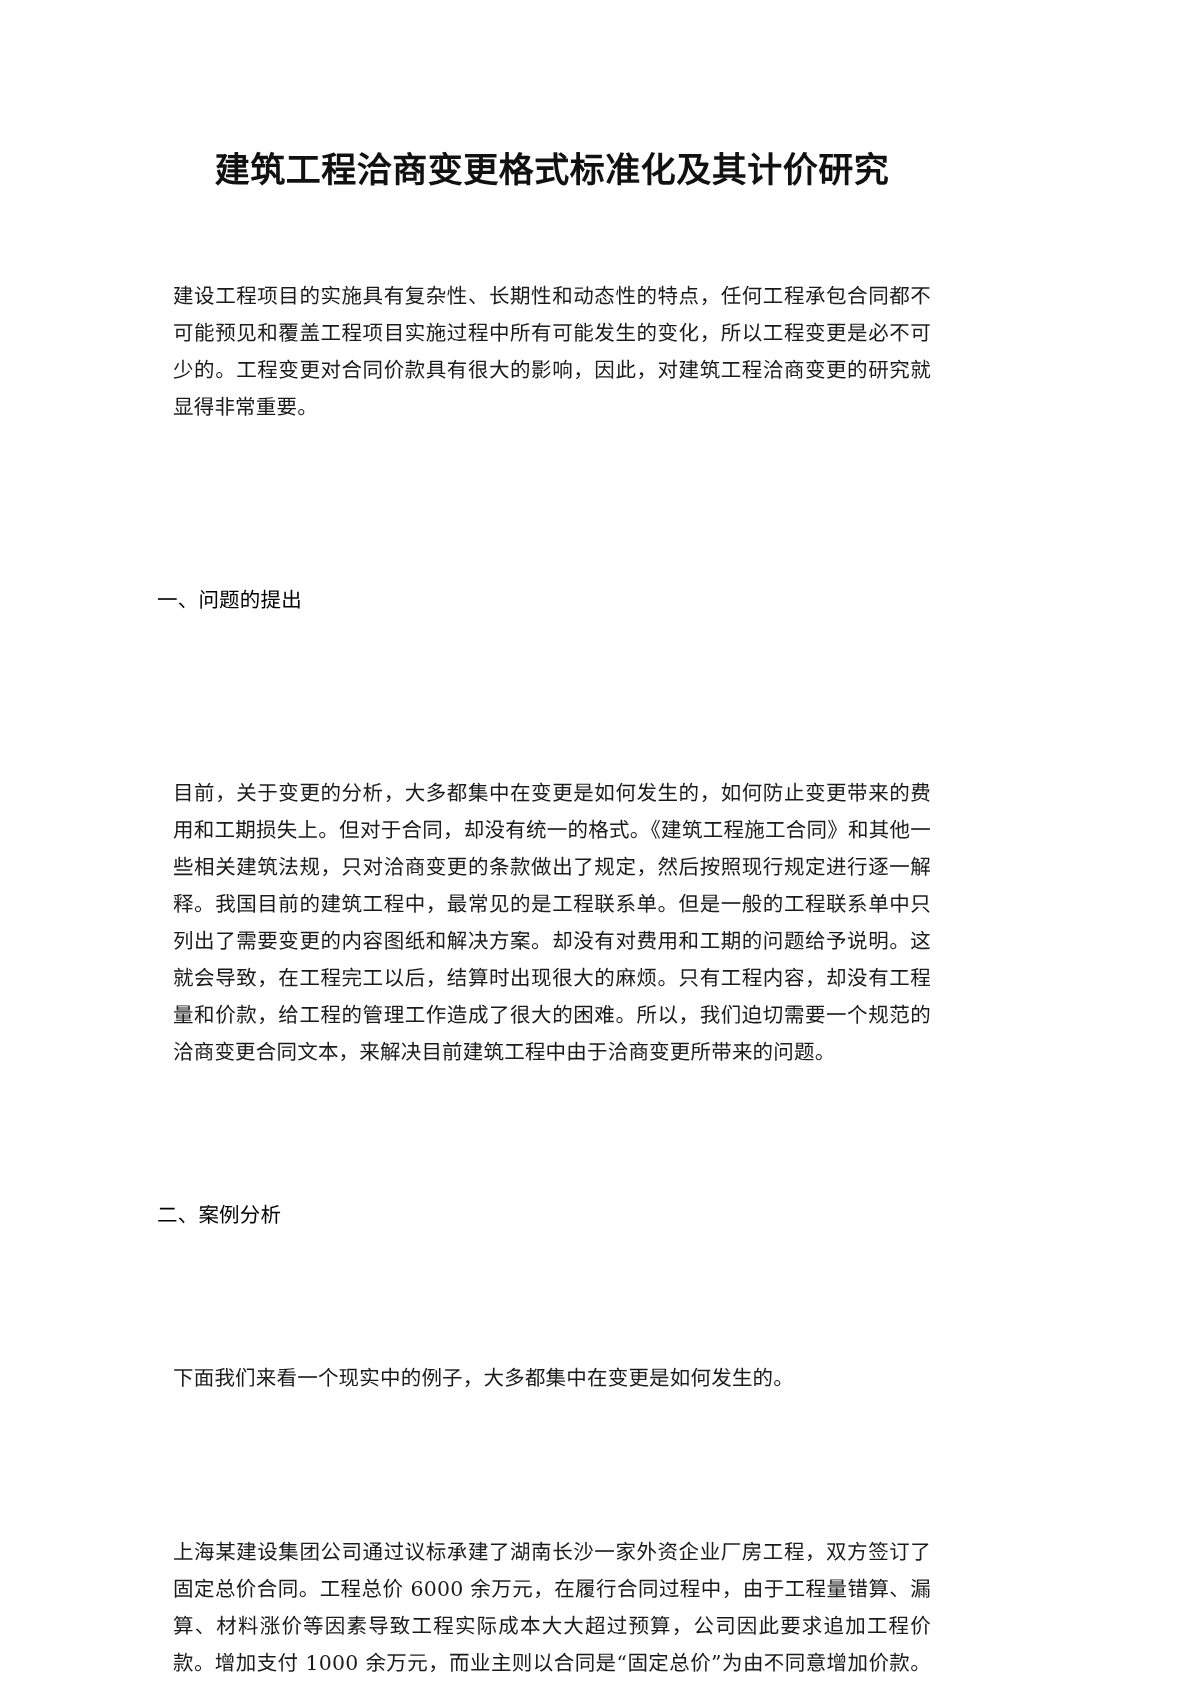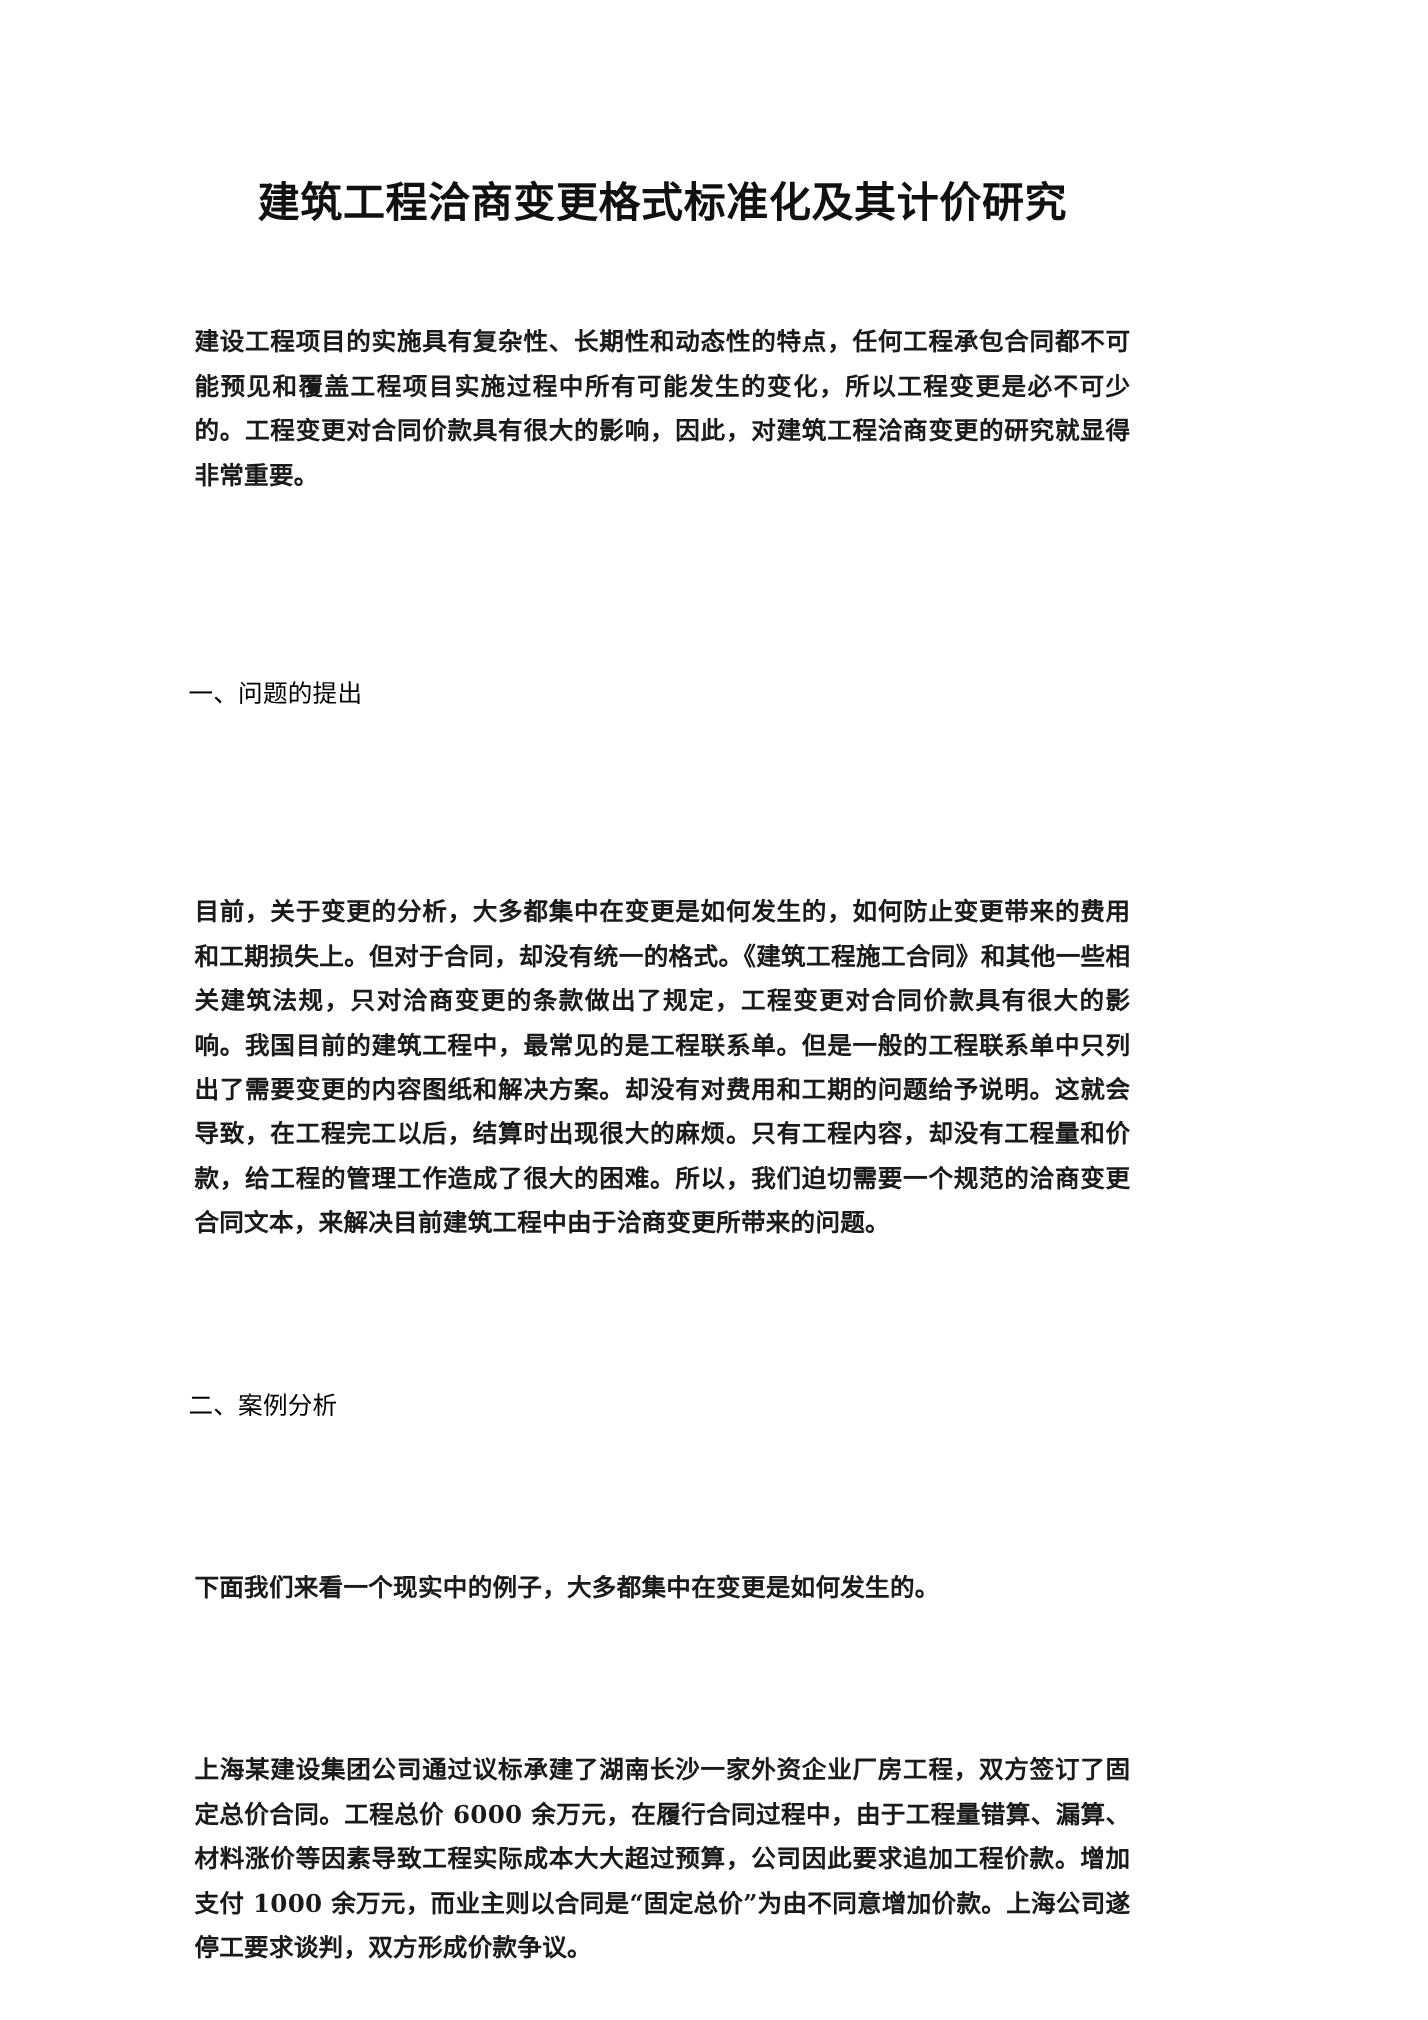--- a/index.html
+++ b/index.html
@@ -38,23 +38,22 @@
     padding-top: 148px;
     color: #111111;
     font-family: "DejaVu Serif", "Liberation Serif", serif;
   }
   .para {
     font-size: 20.5px;
     line-height: 37px;
     text-align: justify;
     text-justify: inter-ideograph;
     color: #1a1a1a;
-    margin: 5px;
+    margin: 16px;
     letter-spacing: 0.2px;
-    font-weight: bold;
   }
   .heading {
     font-size: 20.5px;
     line-height: 37px;
     color: #000000;
     margin: 0;
     letter-spacing: 0.2px;
   }
   .gap-after-title   { height: 70px; }
   .gap-s             { height: 110px; }
@@ -75,21 +74,21 @@
     <div class="spacer gap-after-title"></div>
 
     <p class="para">建设工程项目的实施具有复杂性、长期性和动态性的特点，任何工程承包合同都不可能预见和覆盖工程项目实施过程中所有可能发生的变化，所以工程变更是必不可少的。工程变更对合同价款具有很大的影响，因此，对建筑工程洽商变更的研究就显得非常重要。</p>
 
     <div class="spacer gap-m"></div>
 
     <div class="heading">一、问题的提出</div>
 
     <div class="spacer gap-xl"></div>
 
-    <p class="para">目前，关于变更的分析，大多都集中在变更是如何发生的，如何防止变更带来的费用和工期损失上。但对于合同，却没有统一的格式。《建筑工程施工合同》和其他一些相关建筑法规，只对洽商变更的条款做出了规定，工程变更对合同价款具有很大的影响。我国目前的建筑工程中，最常见的是工程联系单。但是一般的工程联系单中只列出了需要变更的内容图纸和解决方案。却没有对费用和工期的问题给予说明。这就会导致，在工程完工以后，结算时出现很大的麻烦。只有工程内容，却没有工程量和价款，给工程的管理工作造成了很大的困难。所以，我们迫切需要一个规范的洽商变更合同文本，来解决目前建筑工程中由于洽商变更所带来的问题。</p>
+    <p class="para">目前，关于变更的分析，大多都集中在变更是如何发生的，如何防止变更带来的费用和工期损失上。但对于合同，却没有统一的格式。《建筑工程施工合同》和其他一些相关建筑法规，只对洽商变更的条款做出了规定，然后按照现行规定进行逐一解释。我国目前的建筑工程中，最常见的是工程联系单。但是一般的工程联系单中只列出了需要变更的内容图纸和解决方案。却没有对费用和工期的问题给予说明。这就会导致，在工程完工以后，结算时出现很大的麻烦。只有工程内容，却没有工程量和价款，给工程的管理工作造成了很大的困难。所以，我们迫切需要一个规范的洽商变更合同文本，来解决目前建筑工程中由于洽商变更所带来的问题。</p>
 
     <div class="spacer gap-s"></div>
 
     <div class="heading">二、案例分析</div>
 
     <div class="spacer gap-xxl"></div>
 
     <p class="para">下面我们来看一个现实中的例子，大多都集中在变更是如何发生的。</p>
 
     <div class="spacer gap-l"></div>

